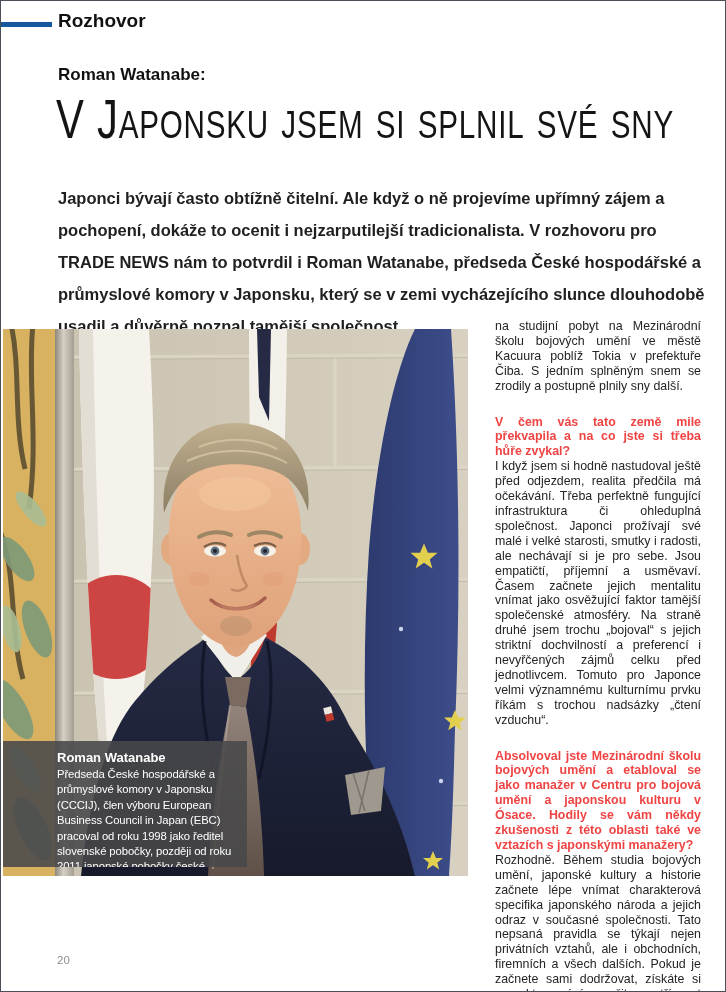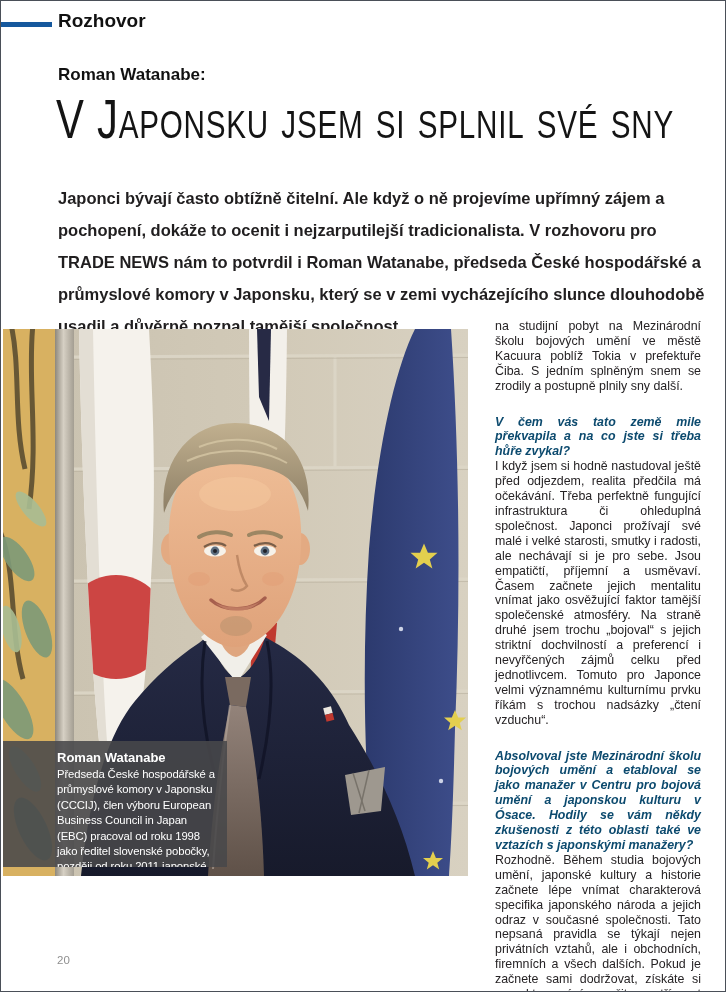--- a/index.html
+++ b/index.html
@@ -17,28 +17,28 @@
     transform:scaleX(0.76); transform-origin:0 0; white-space:nowrap;
   }
   .lead{
     position:absolute; left:57px; top:181px; width:648px;
     font-size:16.5px; font-weight:bold; line-height:32px; color:#201e1f;
     text-align:left;
   }
   .photo{position:absolute; left:2px; top:328px; width:465px; height:547px;}
   .photo svg{display:block;}
   .caption{
-    position:absolute; left:0px; top:412px; width:224px; height:126px;
+    position:absolute; left:0px; top:412px; width:244px; height:126px;
     background:rgba(72,72,74,0.88); color:#fff; box-sizing:border-box;
     padding:9px 10px 8px 54px; overflow:hidden;
   }
   .caption .cap-name{font-size:13px; font-weight:bold; margin-bottom:2px;}
   .caption .cap-bio{font-size:11.3px; line-height:15.4px; letter-spacing:-0.1px;}
   .bodytext{font-size:12.4px; line-height:14.9px; text-align:justify; color:#262325;}
-  .q{font-weight:bold; color:#0c4a6e;font-style:italic;}
+  .q{font-weight:bold; color:#ef4444;}
   .col-left1{position:absolute; left:57px;  top:890px; width:186px;}
   .col-left2{position:absolute; left:262px; top:890px; width:204px;}
   .col-right{position:absolute; left:494px; top:318px; width:206px;}
   .col-right .blk{margin-bottom:0;}
   .col-right .gap{height:21px;}
   .page-num{position:absolute; left:56px; top:953px; font-size:11.5px; color:#8f8f8f;}
   .footer-right{
     position:absolute; right:30px; top:952px; font-size:11.5px; color:#8b8b97;
     font-variant:small-caps; letter-spacing:0.6px;margin-top:42px;
   }

